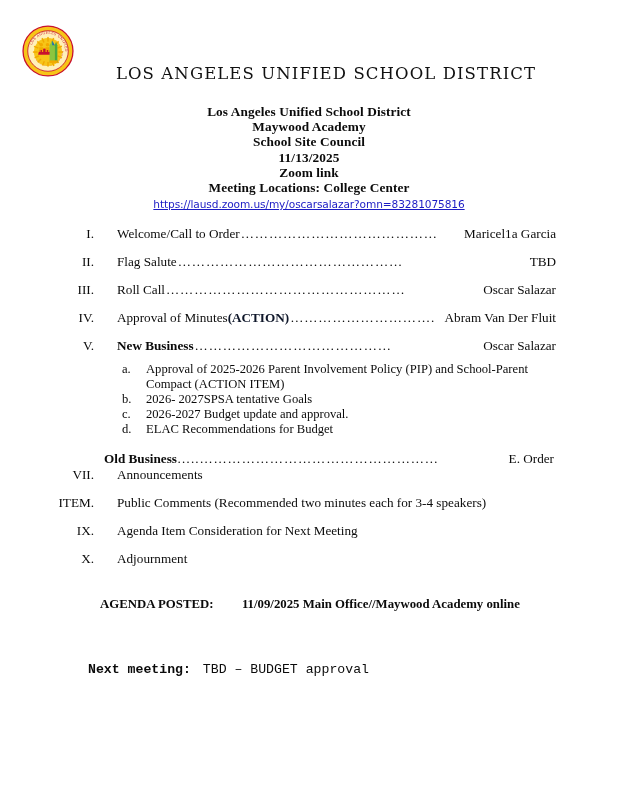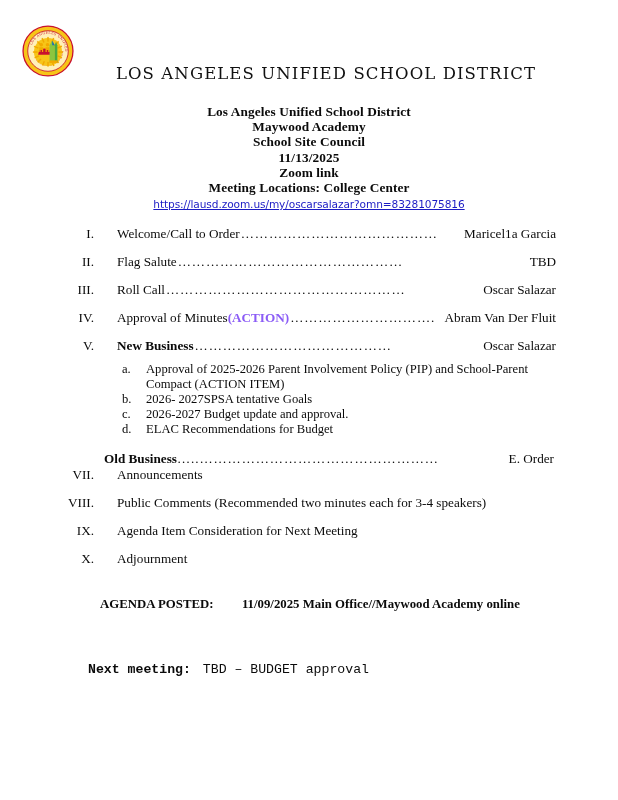--- a/index.html
+++ b/index.html
@@ -107,21 +107,21 @@
     flex: 1 1 auto;
     overflow: hidden;
     white-space: nowrap;
     letter-spacing: 0.9px;
     font-size: 13.2px;
     margin: 0 1px;
     min-width: 8px;
   }
   .item .assignee { white-space: nowrap; flex: 0 0 auto; padding-left: 3px; }
   .action {
-    color: #8b5cf6;
+    color: #0f172a;
     font-weight: bold;
   }
 
   
   .subitems {
     margin: 0;
     padding: 0;
     list-style: none;
     margin-top: -4px;
     margin-bottom: 10px;
@@ -334,21 +334,21 @@
     </div>
 
     <div class="item">
       <span class="num">VII.</span>
       <span class="row">
         <span class="label">Announcements</span>
       </span>
     </div>
 
     <div class="item">
-      <span class="num">VIII.</span>
+      <span class="num">ITEM.</span>
       <span class="row">
         <span class="label">Public Comments (Recommended two minutes each for 3-4 speakers)</span>
       </span>
     </div>
 
     <div class="item">
       <span class="num">IX.</span>
       <span class="row">
         <span class="label">Agenda Item Consideration for Next Meeting</span>
       </span>

